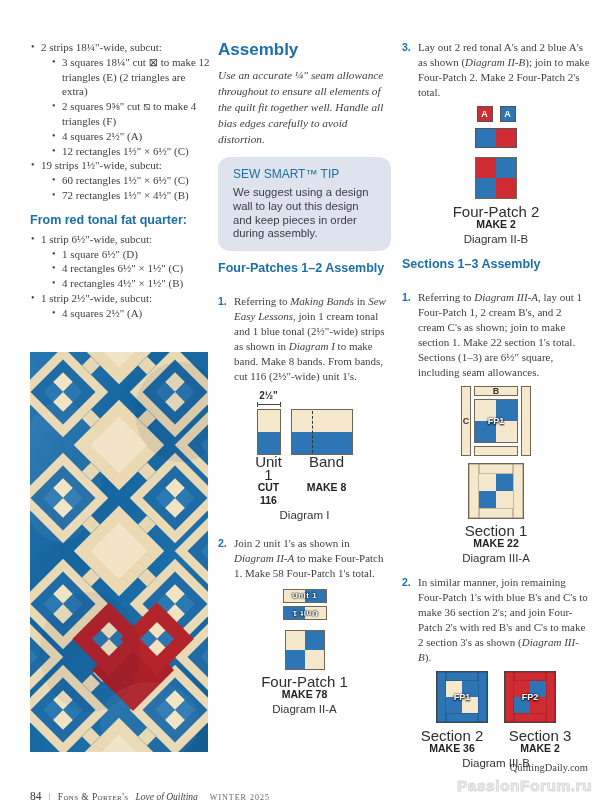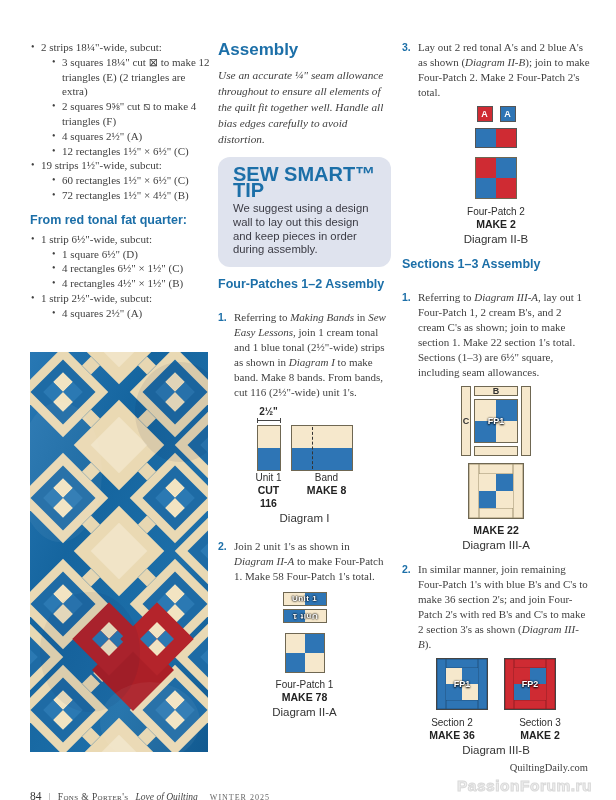--- a/index.html
+++ b/index.html
@@ -18,30 +18,30 @@
   
   .li{font-size:11px;line-height:14.8px;position:relative;padding-left:11px;color:#3f3f3f;}
   .li::before{content:"\2022";position:absolute;left:1px;top:0;font-size:10px;color:#3f3f3f;}
   .l2{margin-left:21px;}
   .red-heading{font-family:"Liberation Sans",sans-serif;font-weight:bold;font-size:12.5px;color:#1c6fa8;margin:10px 0 5px;}
 
   
   .assembly-title{font-family:"Liberation Sans",sans-serif;font-weight:bold;font-size:17px;line-height:20px;color:#1c6fa8;margin:0 0 7px;}
   .intro{font-style:italic;font-size:11.3px;line-height:16px;color:#3f3f3f;margin:0;}
   .tip{background:#dfe3ee;border-radius:12px;padding:9px 11px 10px;margin:10px 0 10px;}
-  .tip-title{font-family:"Liberation Sans",sans-serif;font-weight:bold;font-size:20px;line-height:16px;color:#1c6fa8;margin:0 0 4px 4px;}
+  .tip-title{font-family:"Liberation Sans",sans-serif;font-weight:normal;font-size:12px;line-height:16px;color:#1c6fa8;margin:0 0 4px 4px;}
   .tip-body{font-family:"Liberation Sans",sans-serif;font-size:11.3px;line-height:13.8px;color:#3b3b44;margin:0 0 0 4px;}
   .subhead{font-family:"Liberation Sans",sans-serif;font-weight:bold;font-size:12.5px;line-height:15px;color:#1c6fa8;margin:0 0 18px;}
   .step{display:flex;font-size:11px;line-height:15px;margin:0 0 6px;color:#3f3f3f;}
   .step .num{font-family:"Liberation Sans",sans-serif;font-weight:bold;font-size:10.5px;color:#1c6fa8;width:16px;flex:none;}
   .it{font-style:italic;}
 
   
   .diagram{font-family:"Liberation Sans",sans-serif;text-align:center;color:#2b2b2b;}
-  .dlabel{font-size:10px;line-height:13px;color:#2e2e2e;}
+  .dlabel{font-size:15px;line-height:13px;color:#2e2e2e;}
   .dmake{font-size:10.5px;line-height:13px;font-weight:bold;color:#222;}
   .dcaption{font-size:11.5px;line-height:15px;color:#333;margin-top:1px;}
   .piece{border:1px solid #6f6752;box-sizing:border-box;}
   .cream{background:#f6e8cc;}
   .blue{background:#2e75b5;}
   .red{background:#cf2b33;}
 
   
   #diag-i{margin-top:4px;}
   .di-row{display:flex;justify-content:center;align-items:flex-end;gap:10px;}
@@ -404,20 +404,21 @@
             <div class="fp2x2" style="border:none;box-shadow:inset 0 0 0 0.5px #9b8e6c;">
               <div class="cream"></div>
               <div class="blue"></div>
               <div class="blue"></div>
               <div class="cream"></div>
             </div>
           </div>
         <div class="c cbt cream"></div>
         <div class="c cr cream"></div>
       </div>
+      <div class="dlabel">Section 1</div>
       <div class="dmake">MAKE 22</div>
       <div class="dcaption">Diagram III-A</div>
     </div>
 
     <div class="step" style="margin-top:9px;">
       <span class="num">2.</span>
       <span><span>In similar manner, join remaining Four-Patch 1's with blue B's and C's to make 36 section 2's; and join Four-Patch 2's with red B's and C's to make 2 section 3's as shown (</span><span class="it">Diagram III-B</span><span>).</span></span>
     </div>
 
     <div class="diagram" id="diag-iiib">

